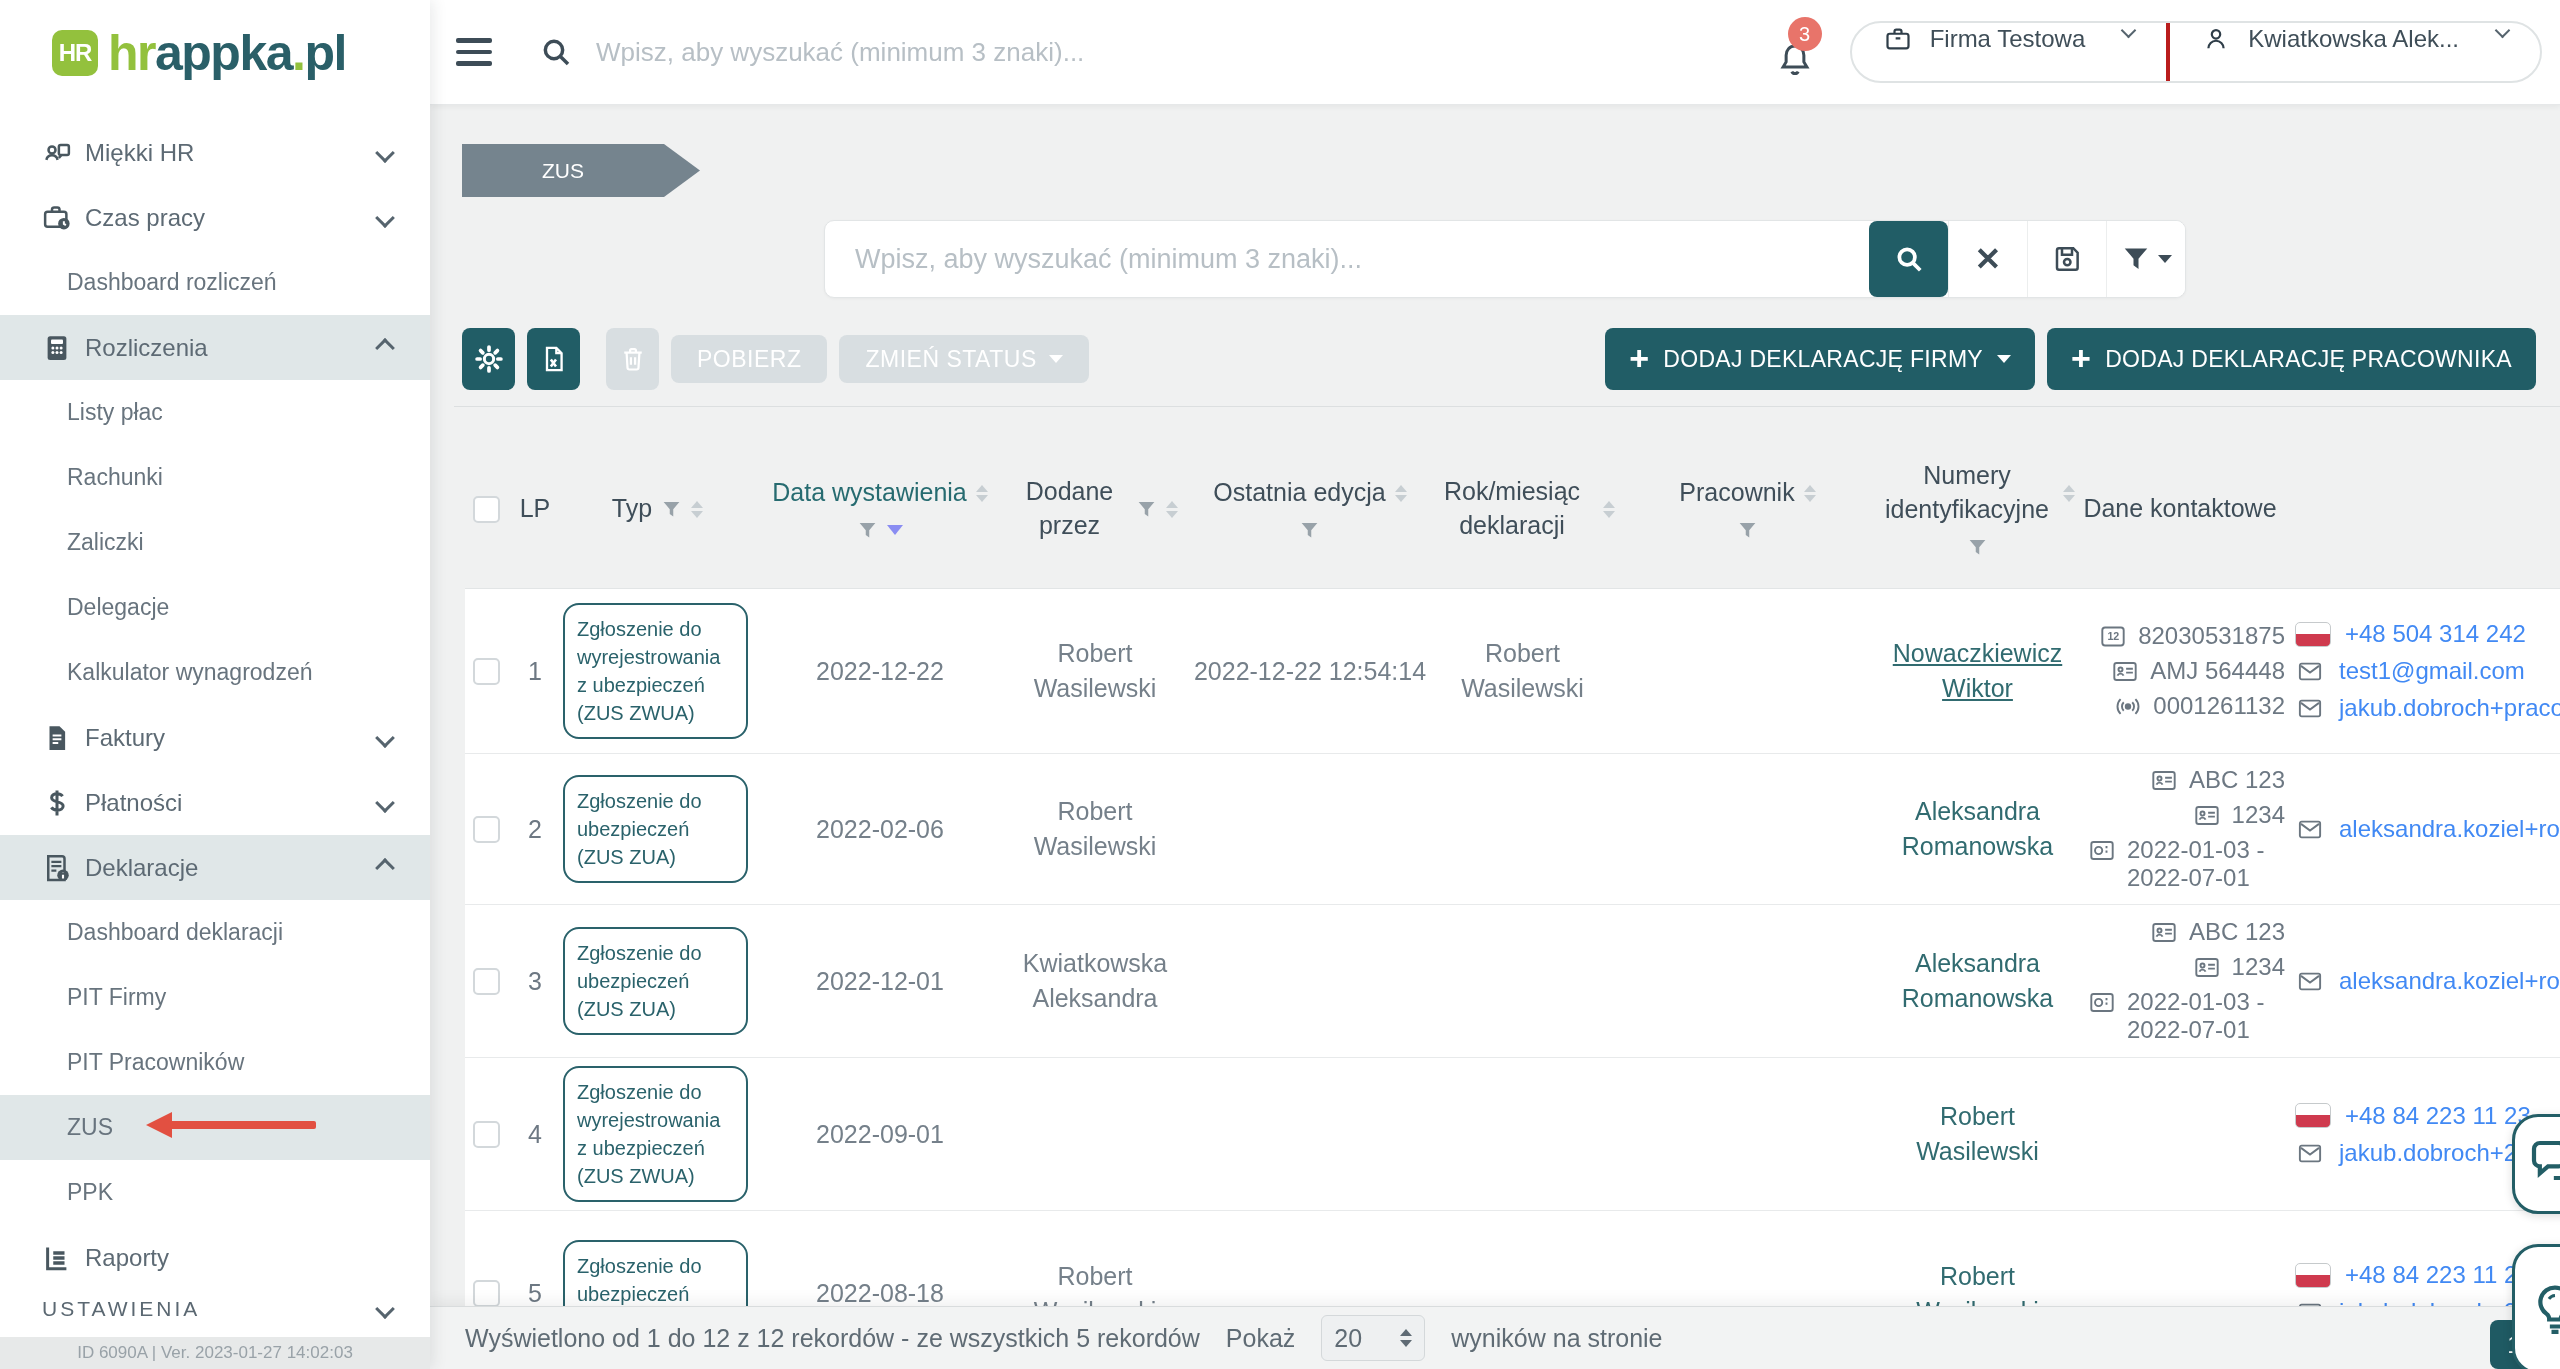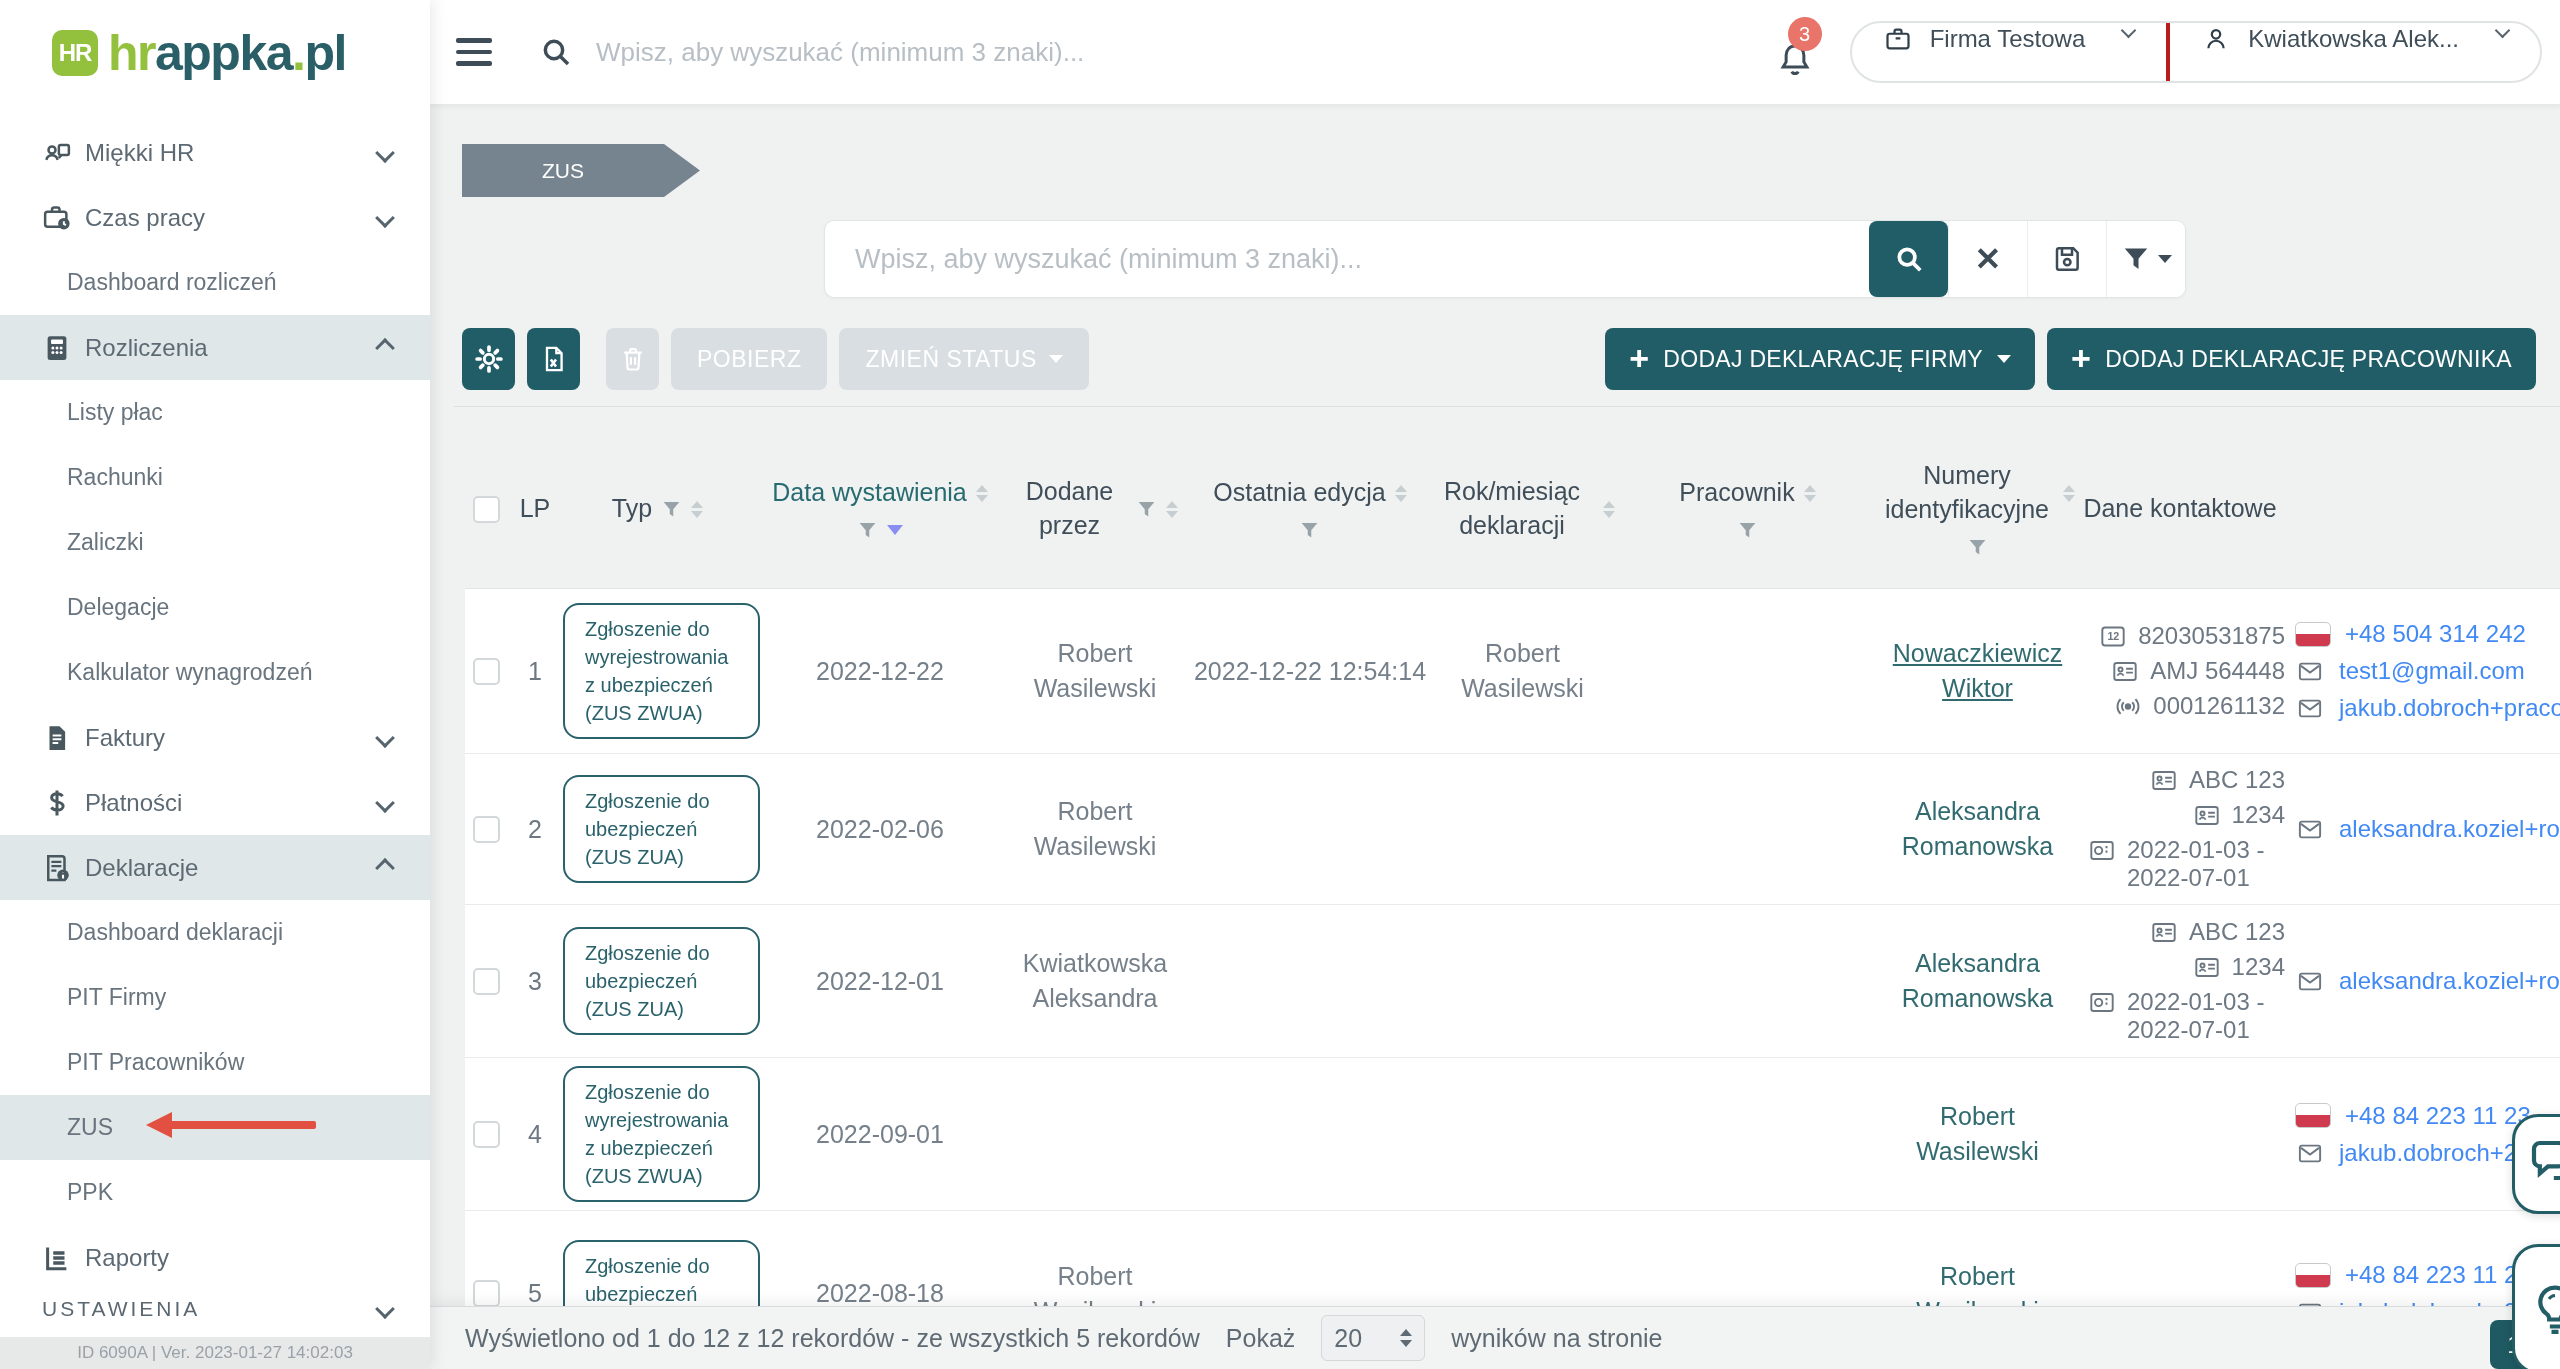--- a/index.html
+++ b/index.html
@@ -70,41 +70,41 @@
   .xmark{font-size:32px;font-weight:bold;color:#3d4c57;line-height:1}
   .caret{width:0;height:0;border-left:7px solid transparent;border-right:7px solid transparent;
          border-top:8px solid currentColor;display:inline-block}
   .toolbar{position:absolute;left:32px;right:24px;top:224px;height:62px;display:flex;align-items:center}
   .tool-left{display:flex;gap:12px;align-items:center}
   .icon-btn{width:53px;height:62px;border-radius:8px;background:#215d66;color:#fff;border:none;display:flex;
             align-items:center;justify-content:center;cursor:pointer}
   .icon-btn svg{width:28px;height:28px}
   .icon-btn.disabled{background:#d8dee1;cursor:default}
   .tb-gap{margin-left:14px}
-  .txt-btn{height:62px;border-radius:8px;background:#d8dee1;color:#fff;font-size:23px;border:none;
+  .txt-btn{height:48px;border-radius:8px;background:#d8dee1;color:#fff;font-size:23px;border:none;
            padding:0 26px;display:flex;align-items:center;gap:12px;letter-spacing:.5px;cursor:default}
   .tool-right{margin-left:auto;display:flex;gap:12px}
   .teal-btn{height:62px;border-radius:8px;background:#215d66;color:#fff;font-size:23px;border:none;
             padding:0 24px;display:flex;align-items:center;gap:14px;cursor:pointer;letter-spacing:.3px}
   .plus{font-size:34px;font-weight:bold;line-height:1;margin-top:-3px}
   .divider{position:absolute;left:24px;right:0;top:302px;height:1px;background:#dcdfe0}
   
   .table{position:absolute;left:35px;top:326px;width:2230px}
   .t-row{display:grid;grid-template-columns:50px 40px 205px 240px 190px 240px 185px 265px 195px 210px 365px;
          align-items:center}
   .t-head{height:158px;color:#3f4e59;font-size:25px}
   .t-data{background:#fff;border-bottom:1px solid #e8eaeb;color:#75808a;font-size:25px}
   .t-data.first{border-top:1px solid #e2e5e6}
   .r1{height:164px}.r2{height:150px}.r3{height:152px}.r4{height:152px}.r5{height:165px}
   .td{display:flex;justify-content:center;align-items:center;text-align:center}
   .c-check{justify-content:flex-start;padding-left:8px}
   .cb{width:23px;height:23px;border:2px solid #d3d8db;border-radius:5px;background:#fff;cursor:pointer;flex:none}
   .c-lp{color:#6d7883}
   .c-typ{justify-content:flex-start;padding-left:8px}
-  .typ-badge{border:2.5px solid #2a626b;color:#2a626b;border-radius:16px;padding:10px 20px;font-size:20px;
+  .typ-badge{border:2.5px solid #2a626b;color:#2a626b;border-radius:16px;padding:10px 12px;font-size:20px;
              line-height:1.4;width:157px;text-align:left;background:#fff;cursor:pointer}
   .c-edit{white-space:nowrap}
   .c-name{padding:0 18px;line-height:1.4}
   .c-prac{color:#316b70;padding:0 12px;line-height:1.4}
   .prac-link{cursor:pointer}
   .u{text-decoration:underline}
   .c-num{flex-direction:column;align-items:flex-end;justify-content:center;gap:7px;padding-left:6px}
   .num-line{display:flex;align-items:flex-start;gap:10px;color:#6d7883;font-size:24px;text-align:left}
   .nico{color:#6b7680;flex:none;margin-top:1px}
   .nico svg{width:30px;height:27px}

